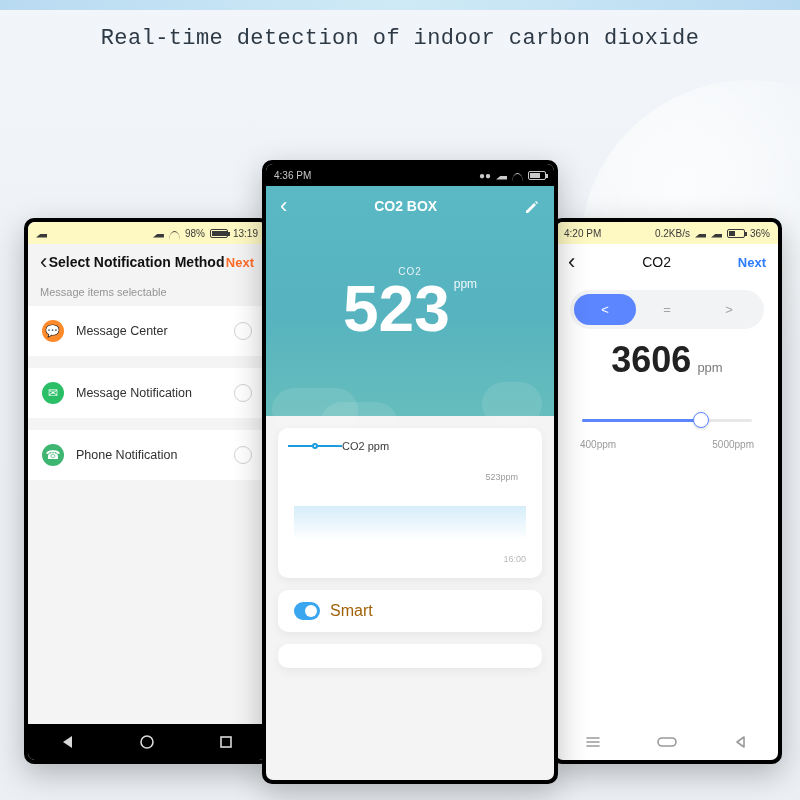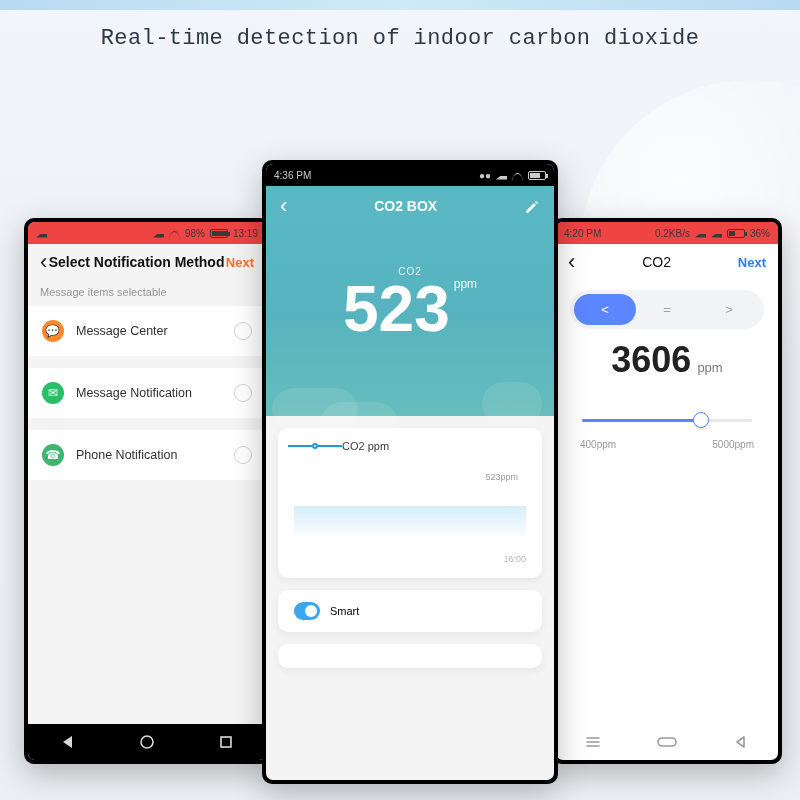--- a/index.html
+++ b/index.html
@@ -16,21 +16,21 @@
   .headline { position:absolute; top:26px; left:0; right:0; text-align:center;
     font-family:"Courier New",monospace; letter-spacing:.4px; color:#2e3946; font-size:22px; font-weight:500;}
   
   .bgcurve{position:absolute; right:-120px; top:80px; width:340px; height:340px;
     border-radius:50%; background:radial-gradient(circle at 30% 30%, rgba(255,255,255,.8), rgba(255,255,255,0) 60%);}
 
   
   .phone{position:absolute; background:#000; border-radius:10px; box-shadow:0 10px 30px rgba(0,0,0,.25);}
   .phone .screen{position:absolute; inset:4px; border-radius:7px; overflow:hidden; background:#fff;}
   .statusbar{height:22px; display:flex; align-items:center; justify-content:flex-end;
-    font-size:10px; color:#3a3a3a; padding:0 8px; gap:5px; background:#ef4444;}
+    font-size:10px; color:#3a3a3a; padding:0 8px; gap:5px; background:#fef9c3;}
   .statusbar.dark{background:#000; color:#c9c9c9;}
   .statusbar .left{margin-right:auto;display:flex;gap:5px;align-items:center;}
   .sig{display:inline-block;width:11px;height:9px;position:relative;}
   .sig::before{content:"";position:absolute;bottom:0;left:0;width:100%;height:100%;
     background:linear-gradient(to top,currentColor 40%,transparent 40%);
     clip-path:polygon(0 100%,100% 0,100% 100%);}
   .wifi{width:11px;height:9px;display:inline-block;border:1.5px solid currentColor;border-bottom:0;border-left:0;border-right:0;border-radius:50% 50% 0 0/100% 100% 0 0;transform:translateY(2px);}
   .batt{display:inline-block;width:18px;height:9px;border:1px solid currentColor;border-radius:2px;position:relative;}
   .batt::after{content:"";position:absolute;right:-3px;top:2px;width:2px;height:4px;background:currentColor;}
   .batt .fill{position:absolute;inset:1px;background:currentColor;}
@@ -193,21 +193,21 @@
       </div>
       <div class="chartbox">
         <div class="ptlbl">523ppm</div>
         <div class="axis"></div>
         <div class="xtime">16:00</div>
       </div>
     </div>
 
     <div class="card smartcard" style="height:42px;">
       <span class="swicon"></span>
-      <span style="font-size:11px;color:#000000;">Smart</span>
+      <span style="font-size:16px;color:#a16207;">Smart</span>
     </div>
     <div class="card" style="height:18px;margin-top:4px;"></div>
   </div>
 </div>
 
 <div class="phone phoneR" style="left:552px; top:218px; width:230px; height:546px;">
   <div class="screen">
     <div class="statusbar">
       <span class="left">4:20 PM</span>
       <span>0.2KB/s</span>

